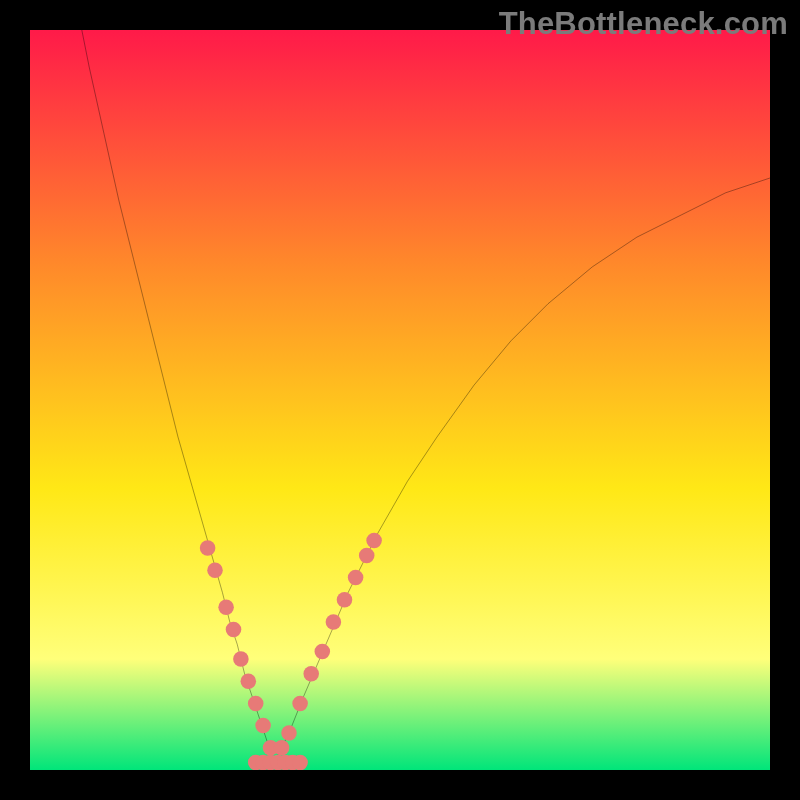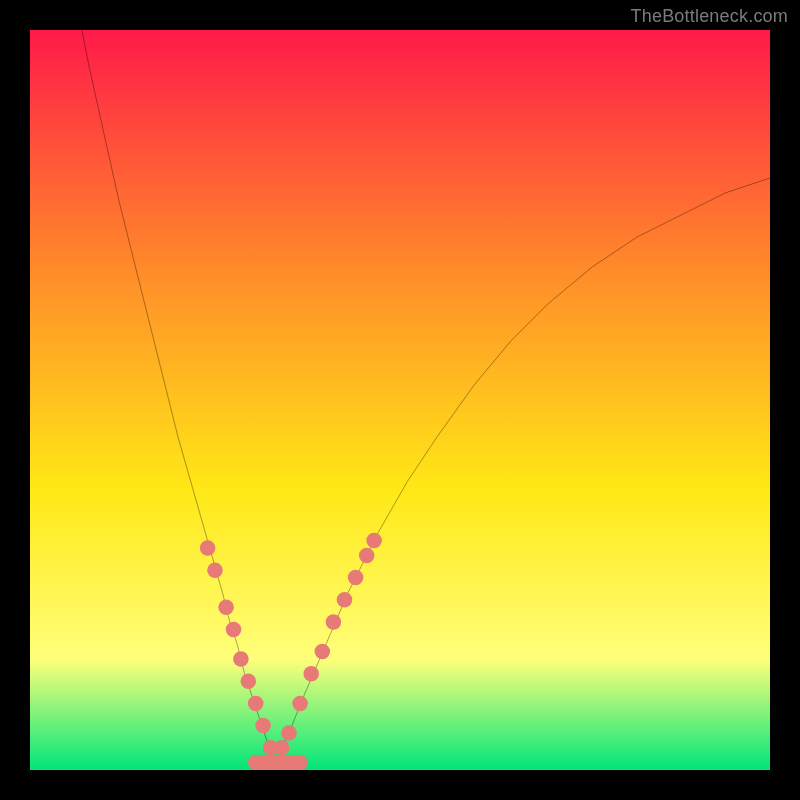--- a/index.html
+++ b/index.html
@@ -22,22 +22,22 @@
     left: 30px;
     top: 30px;
     width: 740px;
     height: 740px;
   }
   .watermark {
     position: absolute;
     top: 6px;
     right: 12px;
     color: #7b7b7b;
-    font-size: 18px;
-    font-weight: 400;
+    font-size: 31px;
+    font-weight: 700;
     letter-spacing: 0.2px;
     user-select: none;
   }
 </style>
 </head>
 <body>
 
 <div class="frame">
   <svg class="plot" viewBox="0 0 100 100" preserveAspectRatio="none">
     <defs>

